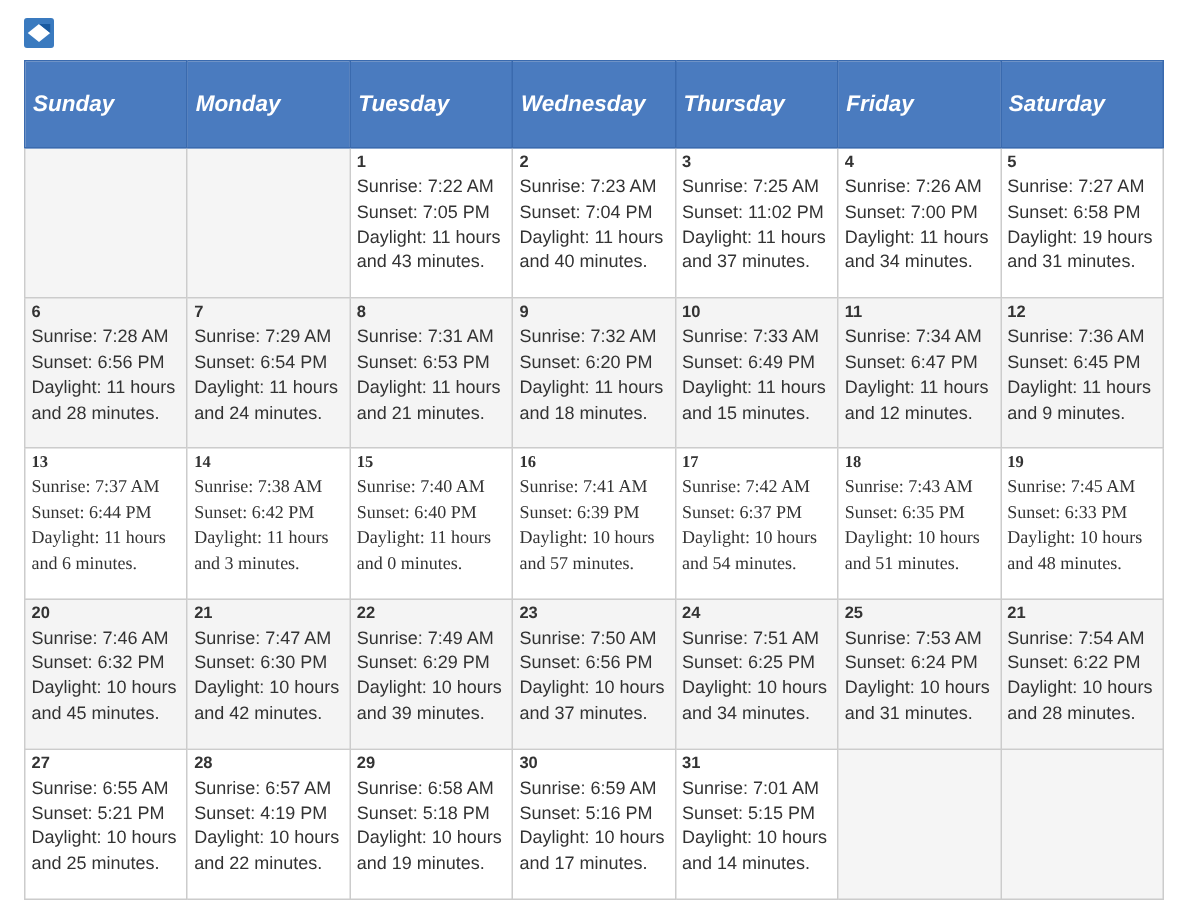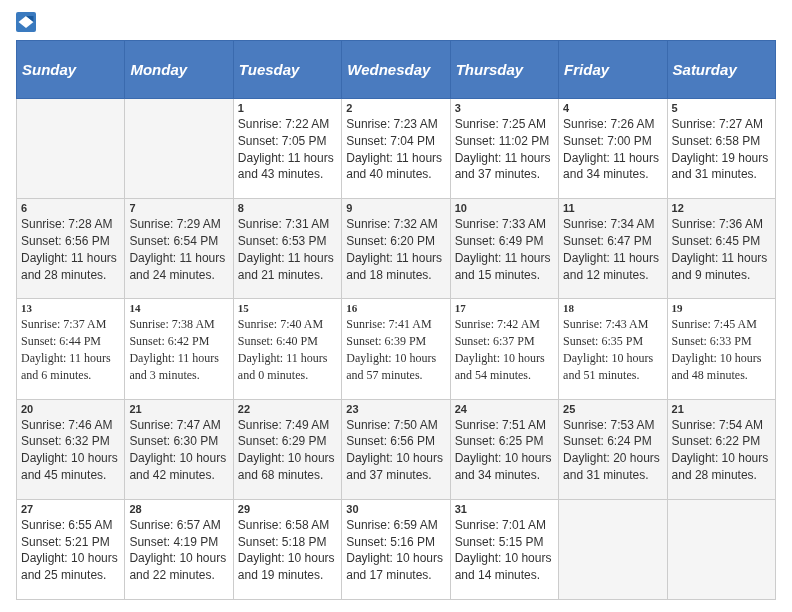--- a/index.html
+++ b/index.html
@@ -321,21 +321,21 @@
           <span>Sunrise: 7:47 AM</span><br>
           <span>Sunset: 6:30 PM</span><br>
           <span>Daylight: 10 hours and 42 minutes.</span>
         </div>
       </td>
           <td>
         <span class="day-num">22</span>
         <div class="day-info">
           <span>Sunrise: 7:49 AM</span><br>
           <span>Sunset: 6:29 PM</span><br>
-          <span>Daylight: 10 hours and 68 minutes.</span>
+          <span>Daylight: 10 hours and 39 minutes.</span>
         </div>
       </td>
           <td>
         <span class="day-num">23</span>
         <div class="day-info">
           <span>Sunrise: 7:50 AM</span><br>
           <span>Sunset: 6:56 PM</span><br>
           <span>Daylight: 10 hours and 37 minutes.</span>
         </div>
       </td>
@@ -345,21 +345,21 @@
           <span>Sunrise: 7:51 AM</span><br>
           <span>Sunset: 6:25 PM</span><br>
           <span>Daylight: 10 hours and 34 minutes.</span>
         </div>
       </td>
           <td>
         <span class="day-num">25</span>
         <div class="day-info">
           <span>Sunrise: 7:53 AM</span><br>
           <span>Sunset: 6:24 PM</span><br>
-          <span>Daylight: 20 hours and 31 minutes.</span>
+          <span>Daylight: 10 hours and 31 minutes.</span>
         </div>
       </td>
           <td>
         <span class="day-num">21</span>
         <div class="day-info">
           <span>Sunrise: 7:54 AM</span><br>
           <span>Sunset: 6:22 PM</span><br>
           <span>Daylight: 10 hours and 28 minutes.</span>
         </div>
       </td>

